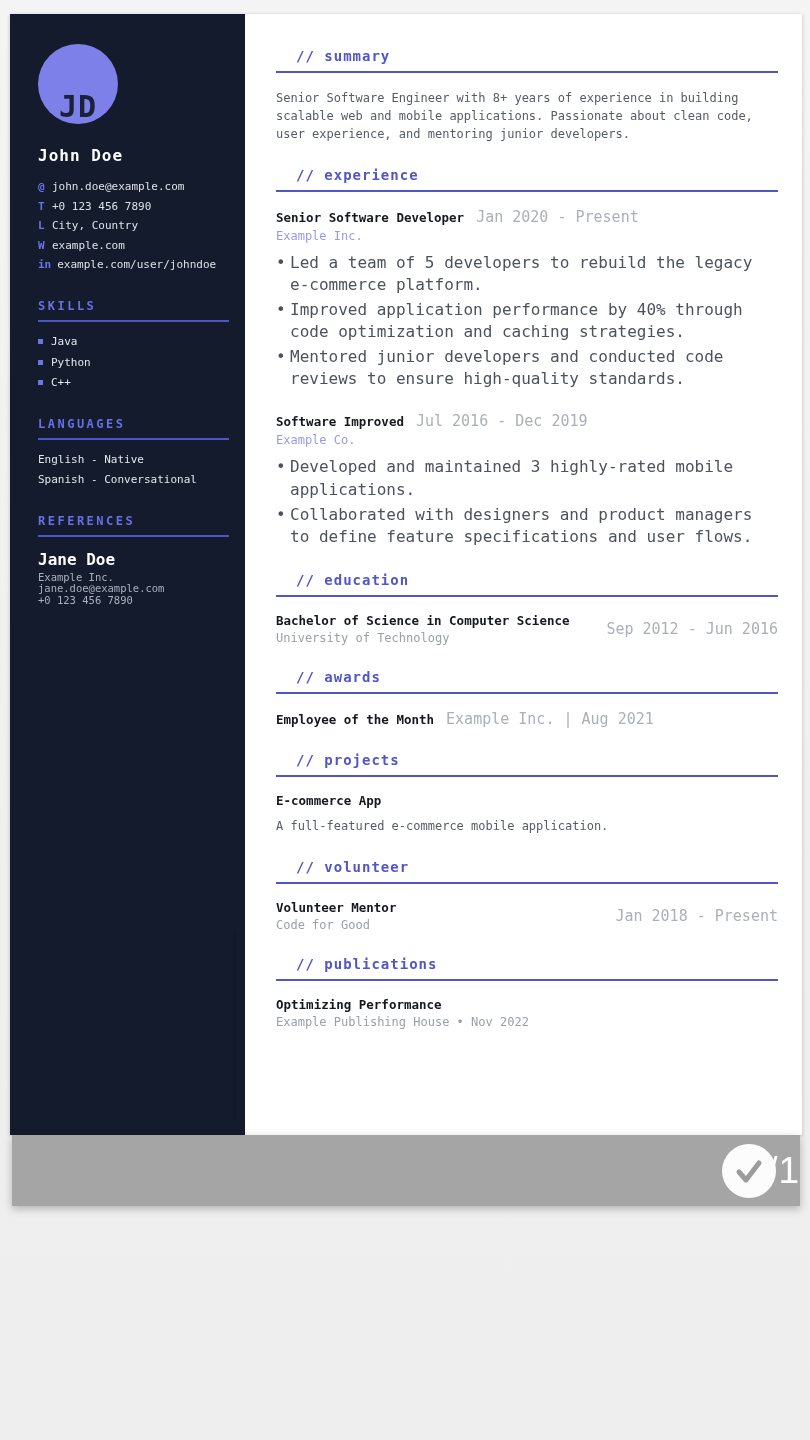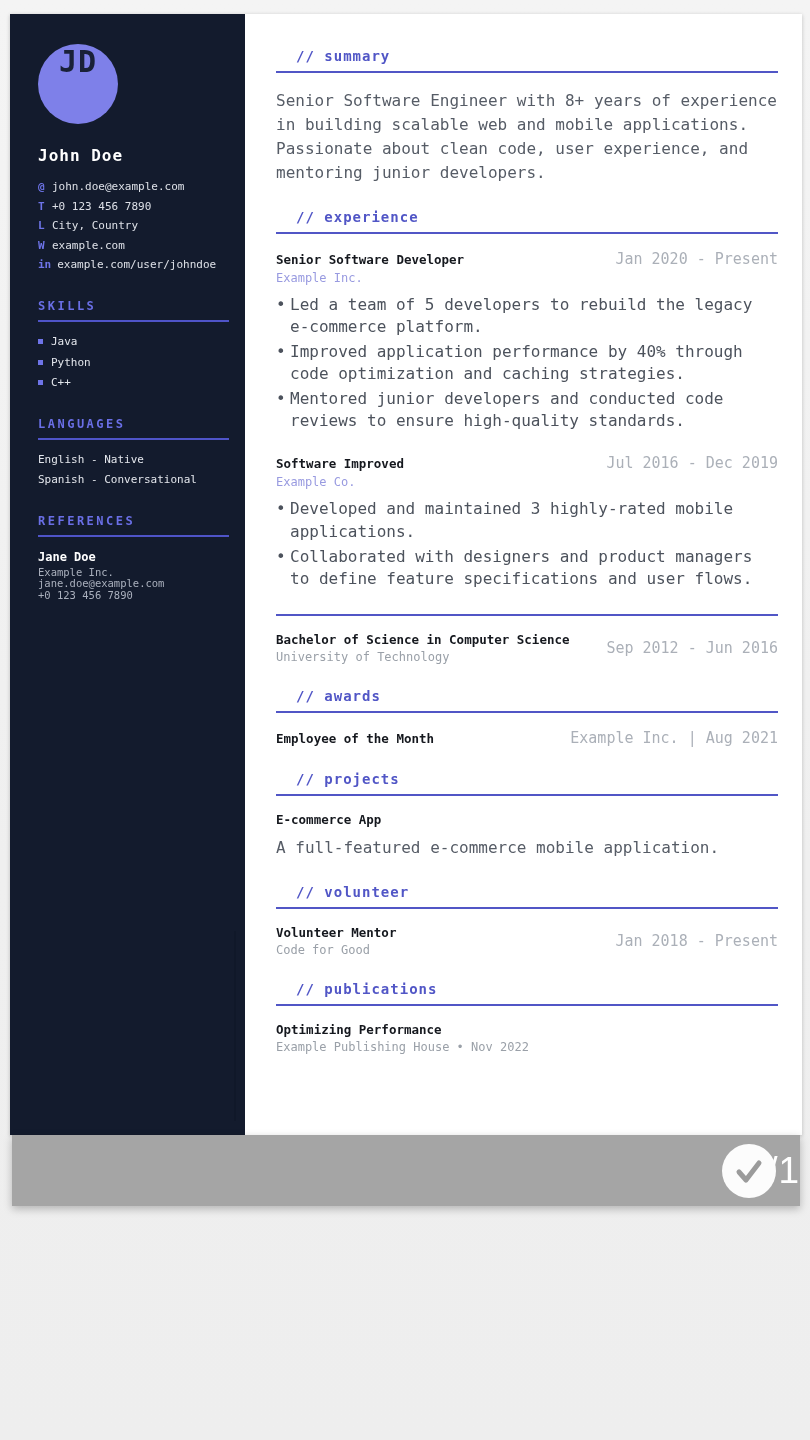--- a/index.html
+++ b/index.html
@@ -17,46 +17,46 @@
     box-shadow:0 1px 4px rgba(0,0,0,.22);
   }
 
   
   .sidebar {
     width:235px; flex:0 0 235px; background:#131b2d;
     padding:30px 16px 0 28px; color:#e3e6ec;
   }
   .avatar {
     width:80px; height:80px; border-radius:50%; background:#7e80e9;
-    display:flex; align-items:flex-start; justify-content:center;
+    display:flex; align-items:flex-end; justify-content:center;
     color:#1a2138; font-size:30px; font-weight:bold; letter-spacing:1px;
   }
   .side-name { margin-top:22px; font-size:16px; font-weight:bold; color:#ffffff; letter-spacing:1px; }
   .contact { margin-top:16px; }
   .contact-row { display:flex; margin-bottom:7.5px; font-size:11px; line-height:12px; color:#dde0e7; }
   .contact-icon { color:#6e74e8; font-weight:bold; flex:0 0 auto; margin-right:6px; min-width:8px; }
   .side-section { margin-top:28px; }
   .side-heading { font-size:12px; font-weight:bold; color:#6a6fe6; letter-spacing:2.5px; }
   .side-rule { height:2px; background:#4f54c8; margin-top:7px; }
   .side-body { margin-top:13px; }
   .skill-item { font-size:11px; color:#e3e6ec; margin-bottom:7.5px; display:flex; align-items:center; }
   .skill-item::before { content:""; width:5px; height:5px; background:#6e74e8; margin-right:8px; display:inline-block; }
   .cert-text { font-size:11px; line-height:1.35; color:#e3e6ec; }
   .lang-item { font-size:11px; color:#e3e6ec; margin-bottom:6.5px; }
-  .ref-name { font-size:12px; font-weight:bold; color:#ffffff; margin-bottom:3px; }
+  .ref-name { font-size:16px; font-weight:bold; color:#ffffff; margin-bottom:3px; }
   .ref-line { font-size:10.5px; line-height:11.5px; color:#aab0bd; }
 
   
   .main { flex:1; padding:34px 24px 0 31px; }
   .m-section { margin-bottom:24px; }
   .m-heading { font-size:14px; font-weight:bold; color:#5156c6; letter-spacing:1px;margin-left:20px; }
   .m-rule { height:2px; background:#5156c6; margin-top:7px; margin-bottom:16px; }
-  .body-text { font-size:16px; line-height:1.5; color:#565c66; }
+  .body-text { font-size:12px; line-height:1.5; color:#565c66; }
   .job { margin-bottom:22px; }
-  .row-between { display:flex; justify-content:space-between; align-items:baseline; }
+  .row-between { display:flex; align-items:baseline; }
   .row-center { display:flex; justify-content:space-between; align-items:center; }
   .item-title { font-size:12.5px; font-weight:bold; color:#15181e; }
   .item-dates { font-size:15px; color:#abb0b8; white-space:nowrap; margin-left:12px; }
   .job-company { font-size:12px; color:#989ae0; margin-top:3px; margin-bottom:9px; }
   .bullets { list-style:none; }
   .bullets li {
     position:relative; padding-left:14px; font-size:16px; line-height:1.38;
     color:#4c525c; margin-bottom:3px;
   }
   .bullets li::before { content:"\2022"; position:absolute; left:0; color:#4c525c; }
@@ -182,20 +182,21 @@
           </div>
           <div class="job-company">Example Co.</div>
           <ul class="bullets">
             <li>Developed and maintained 3 highly-rated mobile applications.</li>
             <li>Collaborated with designers and product managers to define feature specifications and user flows.</li>
           </ul>
         </div>
       </div>
 
       <div class="m-section">
+        <div class="m-heading">// education</div>
         <div class="m-rule"></div>
         <div class="row-center">
           <div>
             <div class="item-title">Bachelor of Science in Computer Science</div>
             <div class="item-sub">University of Technology</div>
           </div>
           <div class="item-dates">Sep 2012 - Jun 2016</div>
         </div>
       </div>
 

